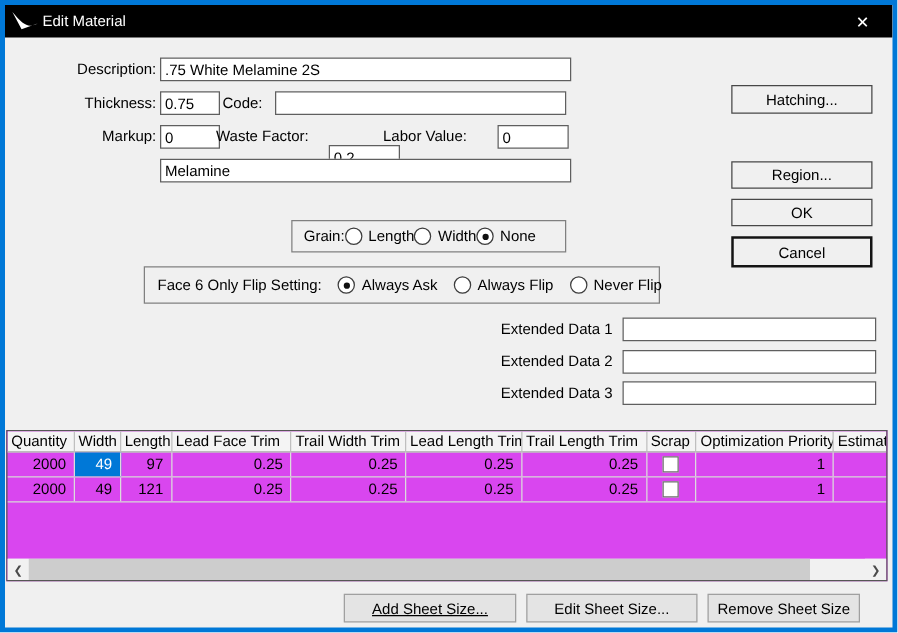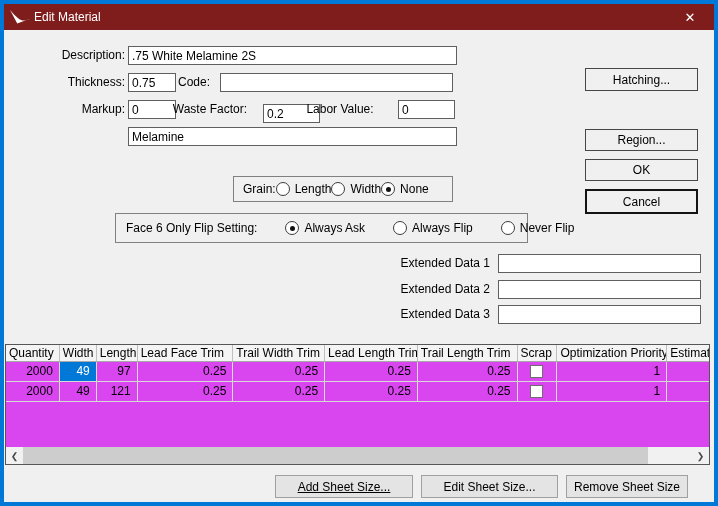--- a/index.html
+++ b/index.html
@@ -2,21 +2,21 @@
 <html><head>
 <meta charset="utf-8">
 <style>
   html,body{margin:0;padding:0;background:#fff;}
   .window{
     position:relative;width:710px;height:498px;
     border:4px solid #0078d7;background:#f0f0f0;
     font-family:"Liberation Sans",sans-serif;font-size:12px;color:#000;
     overflow:hidden;
   }
-  .titlebar{position:absolute;left:0;top:0;width:710px;height:26px;background:#7f1d1d;}
+  .titlebar{position:absolute;left:0;top:0;width:710px;height:26px;background:#000000;}
   .logo{position:absolute;left:5px;top:3px;width:22px;height:20px;}
   .title{position:absolute;left:30px;top:0;height:26px;line-height:26px;color:#fff;font-size:12px;}
   .closebtn{position:absolute;right:8px;top:0;width:32px;height:26px;display:flex;align-items:center;justify-content:center;color:#fff;font-size:13px;}
   .lbl{position:absolute;height:19px;line-height:19px;text-align:right;white-space:nowrap;}
   .fld{position:absolute;height:19px;border:1px solid #5f5f5f;background:#fff;font-family:"Liberation Sans",sans-serif;font-size:12px;padding:0 3px;box-sizing:border-box;outline:none;}
   .groupbox{position:absolute;border:1px solid #808080;display:flex;align-items:center;box-sizing:border-box;white-space:nowrap;}
   .radio-opt{display:inline-flex;align-items:center;gap:5px;}
   .radio{width:12px;height:12px;border:1px solid #3c3c3c;border-radius:50%;background:#fff;display:inline-flex;align-items:center;justify-content:center;box-sizing:content-box;flex:0 0 auto;}
   .radio.checked::after{content:"";width:5px;height:5px;border-radius:50%;background:#101010;}
   .btn{position:absolute;display:flex;align-items:center;justify-content:center;background:#f0f0f0;border:1px solid #474747;font-family:"Liberation Sans",sans-serif;font-size:12px;box-sizing:border-box;cursor:default;white-space:nowrap;}
@@ -55,21 +55,21 @@
   <input class="fld" style="left: 124px; top: 42px; width: 329px;" value=".75 White Melamine 2S">
 
   <div class="lbl" style="left:10px;top:69px;width:111px;">Thickness:</div>
   <input class="fld" style="left: 124px; top: 69px; width: 48px;" value="0.75">
   <div class="lbl" style="left:156px;top:69px;width:50px;">Code:</div>
   <input class="fld" style="left: 216px; top: 69px; width: 233px;" value="">
 
   <div class="lbl" style="left:10px;top:96px;width:111px;">Markup:</div>
   <input class="fld" style="left: 124px; top: 96px; width: 48px;" value="0">
   <div class="lbl" style="left:143px;top:96px;width:100px;">Waste Factor:</div>
-  <input class="fld" style="left: 259px; top: 100px; width: 57px;" value="0.2">
+  <input class="fld" style="left: 259px; top: 112px; width: 57px;" value="0.2">
   <div class="lbl" style="left:286px;top:96px;width:100px;text-align:center;">Labor Value:</div>
   <input class="fld" style="left: 394px; top: 96px; width: 57px;" value="0">
 
   <input class="fld" style="left: 124px; top: 123px; width: 329px;" value="Melamine">
 
   <div class="groupbox" style="left:229px;top:172px;width:220px;height:26px;padding-left:9px;">
     <span>Grain:</span>
     <span class="radio-opt">
       <span class="radio"></span>
       <span>Length</span>
@@ -77,21 +77,21 @@
     <span class="radio-opt">
       <span class="radio"></span>
       <span>Width</span>
     </span>
     <span class="radio-opt">
       <span class="radio checked"></span>
       <span>None</span>
     </span>
   </div>
 
-  <div class="groupbox" style="left:111px;top:209px;width:413px;height:30px;padding-left:10px;gap:28px;">
+  <div class="groupbox" style="left:111px;top:209px;width:413px;height:30px;padding-left:10px;gap:13px;">
     <span>Face 6 Only Flip Setting:</span>
     <span class="radio-opt">
       <span class="radio checked"></span>
       <span>Always Ask</span>
     </span>
     <span class="radio-opt">
       <span class="radio"></span>
       <span>Always Flip</span>
     </span>
     <span class="radio-opt">

